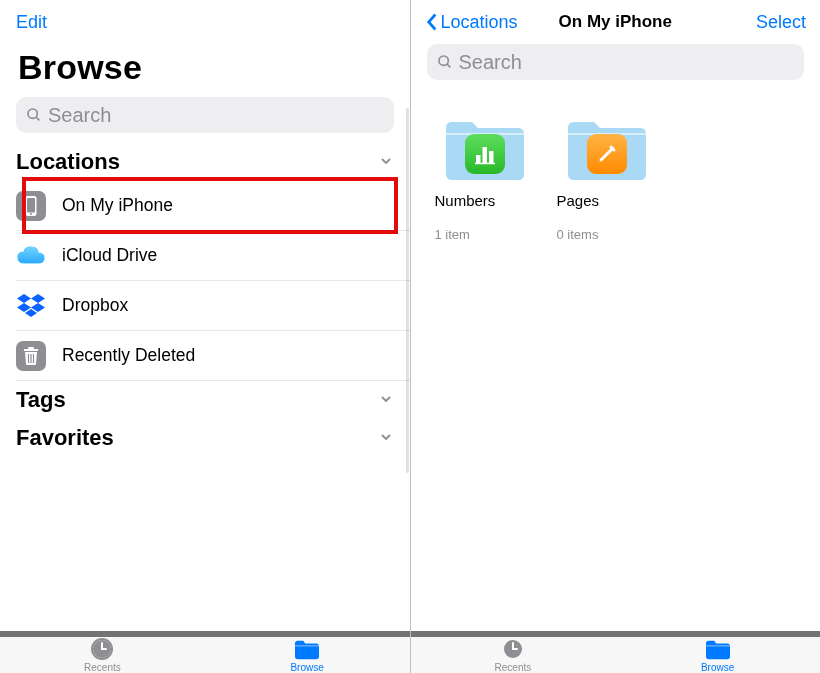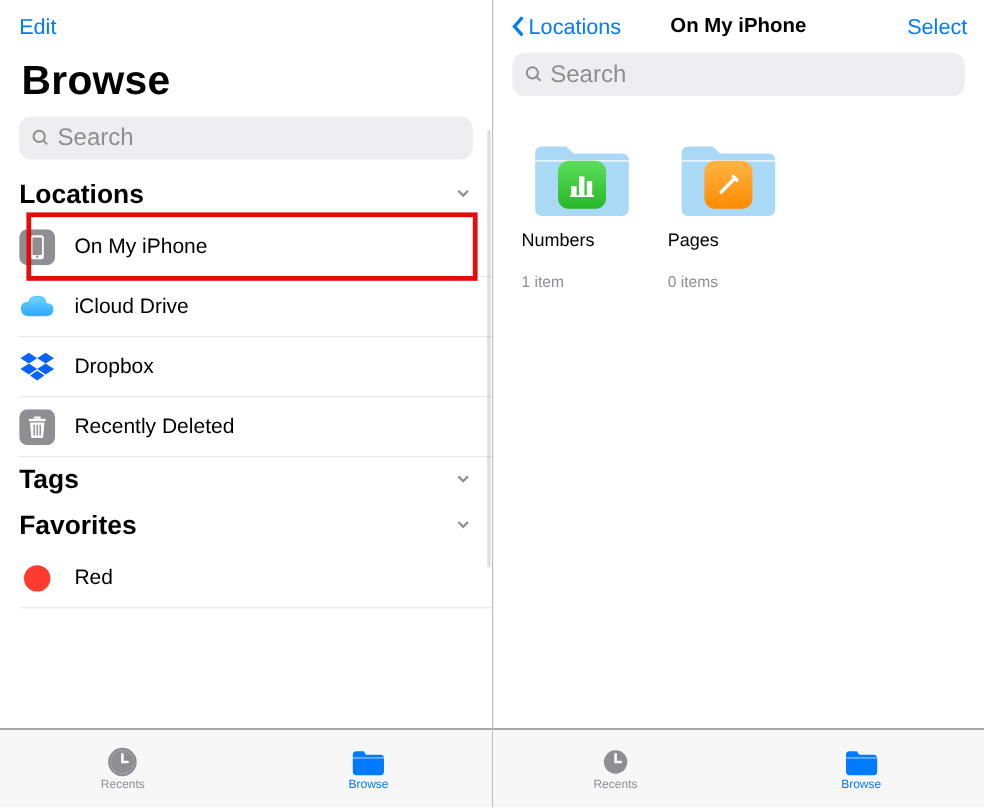--- a/index.html
+++ b/index.html
@@ -39,21 +39,21 @@
 
   .grid { display: flex; gap: 22px; padding: 24px 24px; flex-wrap: wrap; align-content: flex-start; }
   .folder-item { width: 100px; text-align: left; cursor: pointer; }
   .folder-icon { width: 86px; height: 70px; margin: 0 auto 8px; position: relative; }
   .folder-back { position: absolute; top: 0; left: 0; width: 86px; height: 70px; }
   .folder-app { position: absolute; width: 40px; height: 40px; left: 23px; top: 20px; border-radius: 9px; display: flex; align-items: center; justify-content: center; }
   .folder-name { font-size: 15px; color: #000; }
   .folder-sub { font-size: 13px; color: #8e8e93; margin-top: 18px; }
 
   
-  .tabbar { position: absolute; left: 0; right: 0; bottom: 0; height: 66px; background: #f7f7f8; border-top: 1px solid #737373; display: flex; }
+  .tabbar { position: absolute; left: 0; right: 0; bottom: 0; height: 42px; background: #f7f7f8; border-top: 6px solid #737373; display: flex; }
   .tab { flex: 1; display: flex; flex-direction: column; align-items: center; justify-content: center; gap: 1px; color: #8e8e93; cursor: pointer; }
   .tab.active { color: #007aff; }
   .tab-label { font-size: 10px; }
 
   .scroll-hint { position: absolute; right: 1px; top: 108px; bottom: 200px; width: 3px; background: rgba(0,0,0,.12); border-radius: 2px; }
 </style>
 </head>
 <body>
 
 <div class="pane left">
@@ -154,26 +154,20 @@
   <div class="section-header">
     <span>Favorites</span>
     <span class="chev">
       <svg width="16" height="16" viewBox="0 0 24 24" fill="none" stroke="#8e8e93" stroke-width="2.8">
           <polyline points="6 9 12 15 18 9"></polyline>
         </svg>
     </span>
   </div>
 
   <div class="list">
-    <div class="row">
-      <span class="icon-box">
-          <span class="tag-dot" style="background:#ff3b30"></span>
-        </span>
-      <span class="label">Red</span>
-    </div>
   </div>
 
   <div class="scroll-hint"></div>
 
   <div class="tabbar">
     <div class="tab">
       <svg width="26" height="26" viewBox="0 0 24 24">
           <circle cx="12" cy="12" r="11" fill="#8e8e93"></circle>
           <circle cx="12" cy="12" r="9" fill="#fff"></circle>
           <circle cx="12" cy="12" r="9" fill="#8e8e93"></circle>

